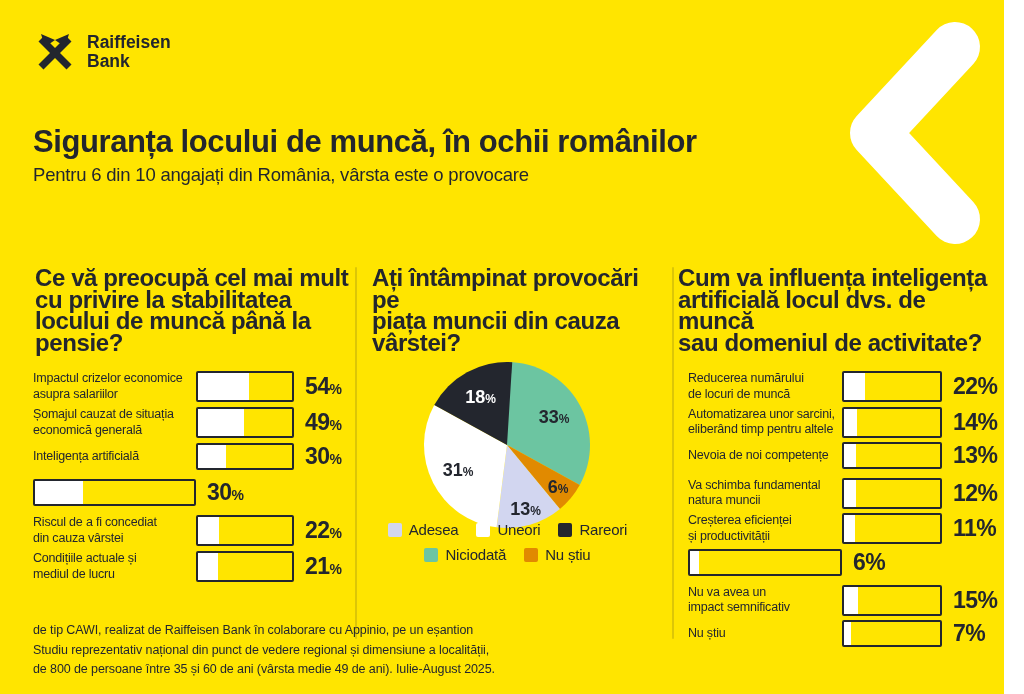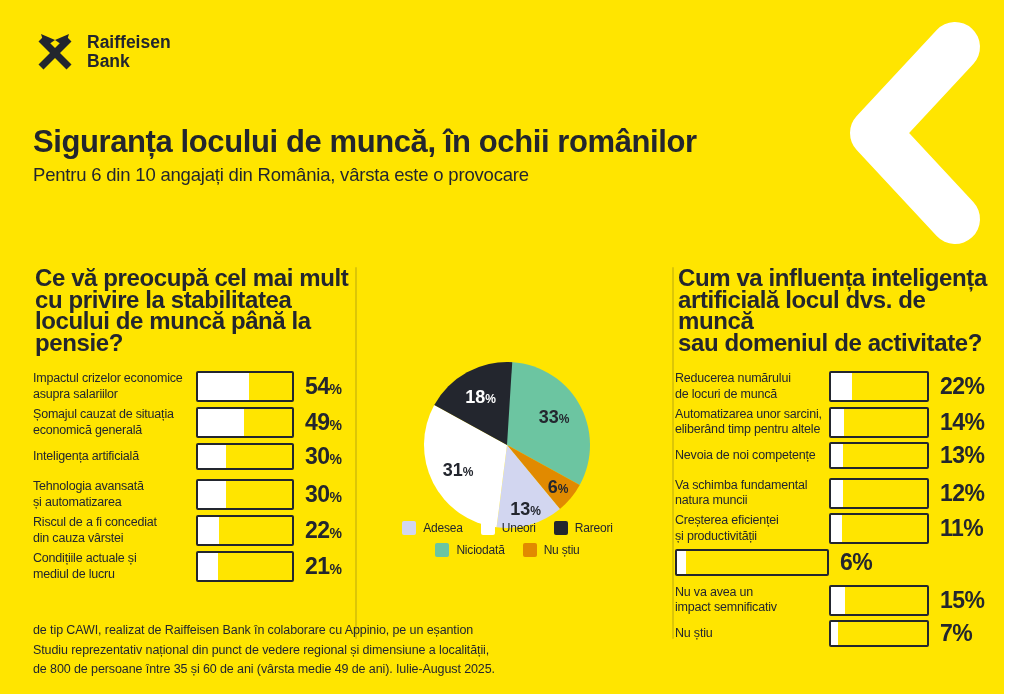--- a/index.html
+++ b/index.html
@@ -21,36 +21,36 @@
   .subtitle{position:absolute;left:33px;top:164px;margin:0;font-size:18.5px;font-weight:400;letter-spacing:-0.2px;}
   
   .main{position:absolute;left:33px;top:265px;width:958px;height:382px;display:grid;grid-template-columns:322px 317px 319px;}
   .divider{position:absolute;top:2px;height:372px;width:2px;background:rgba(35,38,46,0.16);border-radius:1px;}
   .d1{left:322px;} .d2{left:639px;}
   .col{position:relative;}
   .col h2{margin:2px;font-size:24px;line-height:21.5px;font-weight:700;letter-spacing:-0.4px;white-space:pre-line;}
   .col2 h2{padding-left:15px;} .col3 h2{padding-left:4px;}
   
   .rows{position:absolute;top:106px;left:0;right:0;}
-  .col3 .rows{left:3px;}
+  .col3 .rows{left:16px;}
   .row{display:grid;align-items:center;}
   .col1 .row{grid-template-columns:163px 98px 1fr;height:27px;margin-bottom:9px;}
   .col3 .row{grid-template-columns:154px 100px 1fr;height:24px;margin-bottom:11.6px;}
   .rlabel{font-size:12.5px;line-height:15.5px;letter-spacing:-0.2px;white-space:pre-line;}
   .track{height:100%;box-sizing:border-box;border:2px solid #23262E;border-radius:2px;overflow:hidden;}
   .fill{height:100%;background:#FFFFFF;}
   .rval{padding-left:11px;font-size:23px;font-weight:700;letter-spacing:-0.5px;white-space:nowrap;}
   .psm{font-size:14px;}
   
   .pie{position:absolute;left:67px;top:95px;width:170px;height:170px;}
   .pie-label{font-size:18px;font-weight:700;font-family:"Liberation Sans","DejaVu Sans",sans-serif;}
   .pie-pct{font-size:12px;}
   .legend{position:absolute;left:10px;top:256px;width:285px;display:flex;flex-direction:column;gap:8px;align-items:center;}
   .lrow{display:flex;gap:18px;justify-content:center;}
-  .litem{display:flex;align-items:center;gap:7px;font-size:12px;letter-spacing:-0.2px;}
+  .litem{display:flex;align-items:center;gap:7px;font-size:15px;letter-spacing:-0.2px;}
   .sw{width:14px;height:14px;border-radius:2px;display:inline-block;flex:none;}
   
   .footnote{position:absolute;left:33px;top:621px;font-size:12.5px;line-height:19.5px;letter-spacing:-0.1px;}
 </style>
 </head>
 <body>
 
 <div class="poster">
 
   <div class="logo">
@@ -101,22 +101,20 @@
             <div class="rval"><span>49</span><span class="psm">%</span></div>
           </div>
           <div class="row">
             <div class="rlabel">Inteligența artificială</div>
             <div class="track">
               <div class="fill" style="width: 30%;"></div>
             </div>
             <div class="rval"><span>30</span><span class="psm">%</span></div>
           </div>
           <div class="row">
-            <div class="rlabel">Tehnologia avansată
-și automatizarea</div>
             <div class="track">
               <div class="fill" style="width: 30%;"></div>
             </div>
             <div class="rval"><span>30</span><span class="psm">%</span></div>
           </div>
           <div class="row">
             <div class="rlabel">Riscul de a fi concediat
 din cauza vârstei</div>
             <div class="track">
               <div class="fill" style="width: 22%;"></div>
@@ -128,20 +126,22 @@
 mediul de lucru</div>
             <div class="track">
               <div class="fill" style="width: 21%;"></div>
             </div>
             <div class="rval"><span>21</span><span class="psm">%</span></div>
           </div>
         </div>
     </section>
 
     <section class="col col2">
+      <h2>Ați întâmpinat provocări pe
+piața muncii din cauza vârstei?</h2>
       <svg class="pie" viewBox="0 0 170 170">
           <path d="M85,85 L85,2 A83,83 0 0 1 157.73345444364065,124.98555495044238 Z" fill="#6CC5A1"></path>
           <text x="132.15144823927602" y="63.11471124519467" fill="#23262E" text-anchor="middle" class="pie-label">33<tspan class="pie-pct">%</tspan></text>
           <path d="M85,85 L157.73345444364065,124.98555495044238 A83,83 0 0 1 137.90619114914125,148.95259915039048 Z" fill="#E18A00"></path>
           <text x="136.1620793203124" y="133.32495291931303" fill="#23262E" text-anchor="middle" class="pie-label">6<tspan class="pie-pct">%</tspan></text>
           <path d="M85,85 L137.90619114914125,148.95259915039048 A83,83 0 0 1 74.59734161416274,167.34552020910166 Z" fill="#D2D6F0"></path>
           <text x="103.52500944100484" y="154.76350072894903" fill="#23262E" text-anchor="middle" class="pie-label">13<tspan class="pie-pct">%</tspan></text>
           <path d="M85,85 L74.59734161416274,167.34552020910166 A83,83 0 0 1 12.266545556359304,45.01444504955766 Z" fill="#FFFFFF"></path>
           <text x="36.19066260496121" y="115.86959957573238" fill="#23262E" text-anchor="middle" class="pie-label">31<tspan class="pie-pct">%</tspan></text>
           <path d="M85,85 L12.266545556359304,45.01444504955766 A83,83 0 0 1 90.21161312093304,2.1637815404534564 Z" fill="#23262E"></path>

